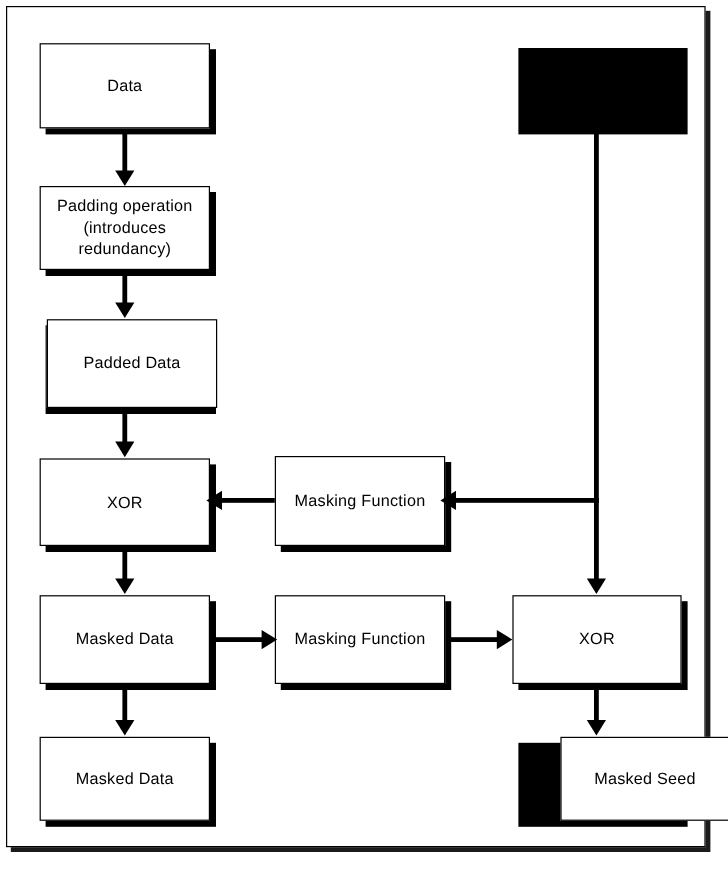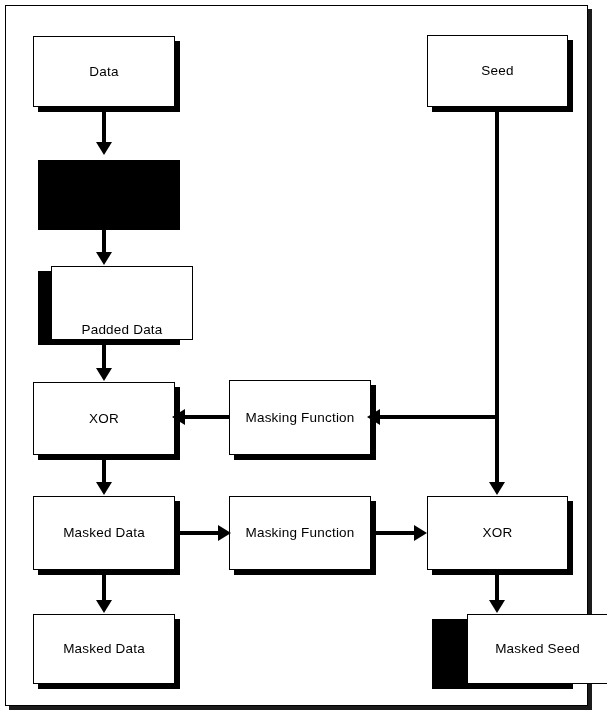--- a/index.html
+++ b/index.html
@@ -145,28 +145,30 @@
 
   <div class="edge-v" style="left:495px; top:570px; height:31px;"></div>
   <div class="arrow-down" style="left:489px; top:600px;"></div>
 
   <div class="node-shadow" style="left:38px; top:41px; width:142px; height:71px;"></div>
   <div class="node" style="left:33px; top:36px; width:142px; height:71px;">
     <span class="node-label">Data</span>
   </div>
 
   <div class="node-shadow" style="left:432px; top:40px; width:141px; height:72px;"></div>
-  <div class="node" style="left:427px; top:35px; width:141px; height:72px;">
-    <span class="node-label">Seed</span>
-  </div>
 
   <div class="node-shadow" style="left:38px; top:160px; width:142px; height:70px;"></div>
+  <div class="node" style="left:33px; top:155px; width:142px; height:70px;">
+    <span class="node-label">Padding operation
+(introduces
+redundancy)</span>
+  </div>
 
   <div class="node-shadow" style="left:38px; top:271px; width:142px; height:74px;"></div>
-  <div class="node" style="left:51px; top:266px; width:142px; height:74px;align-items:flex-end;">
+  <div class="node" style="left:39px; top:266px; width:142px; height:74px;">
     <span class="node-label">Padded Data</span>
   </div>
 
   <div class="node-shadow" style="left:38px; top:387px; width:142px; height:73px;"></div>
   <div class="node" style="left:33px; top:382px; width:142px; height:73px;">
     <span class="node-label">XOR</span>
   </div>
 
   <div class="node-shadow" style="left:234px; top:385px; width:142px; height:75px;"></div>
   <div class="node" style="left:229px; top:380px; width:142px; height:75px;">

